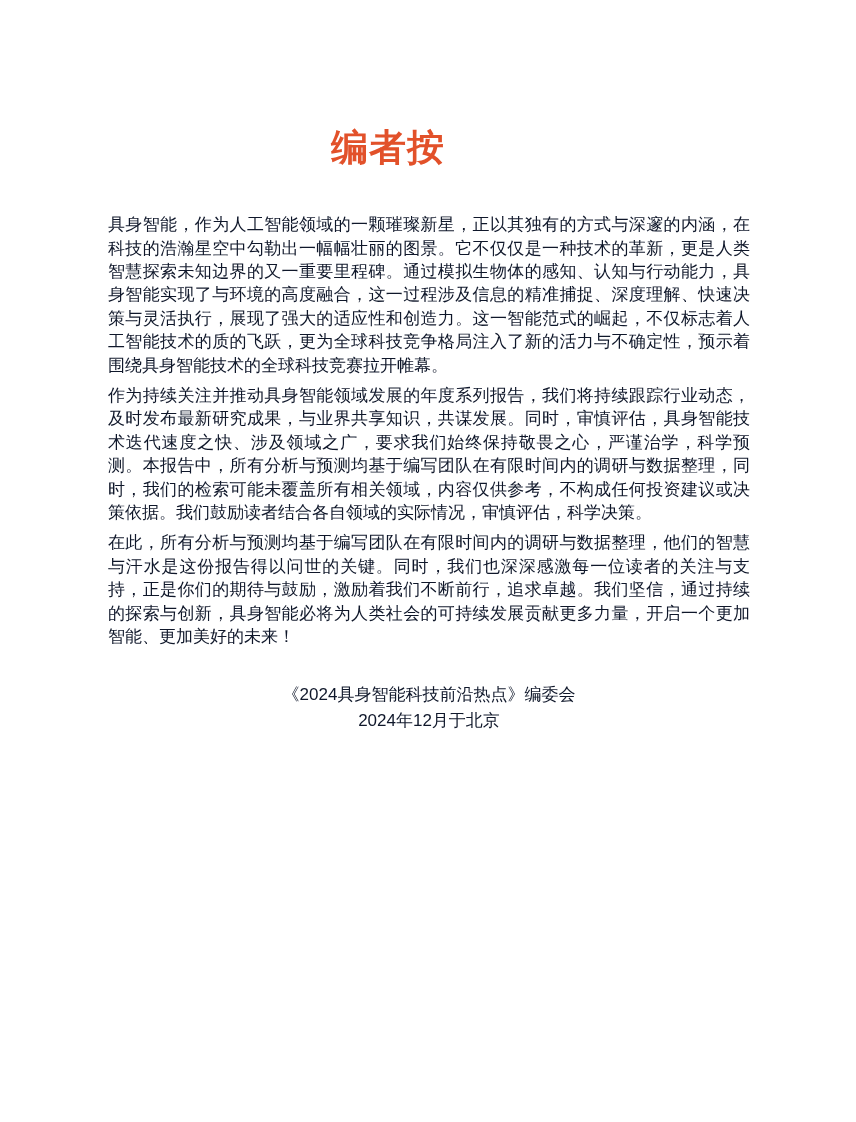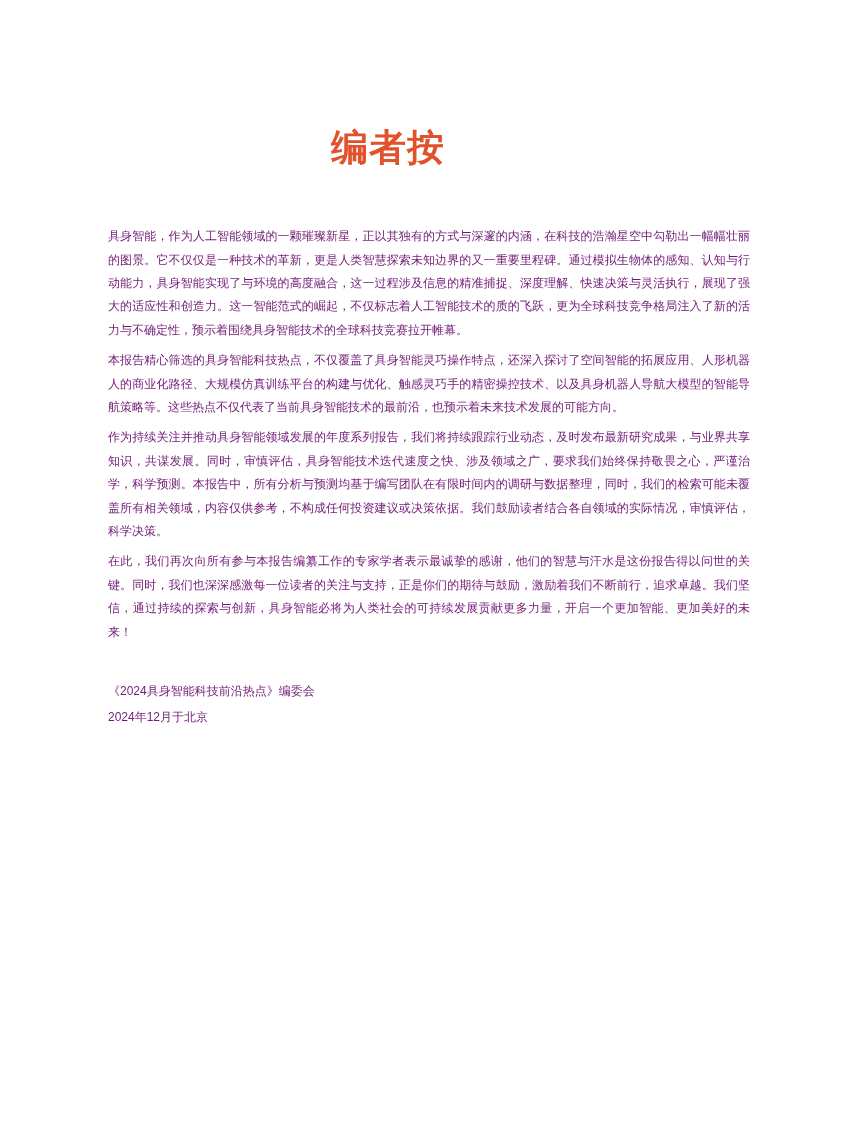--- a/index.html
+++ b/index.html
@@ -24,55 +24,54 @@
     font-family: "Liberation Serif", "DejaVu Serif", serif;
     font-size: 37px;
     font-weight: 900;
     letter-spacing: 1px;
     color: #e2512a;
     line-height: 1.3;
   }
 
   .content {
     width: 642px;
-    margin: 53px auto 0 108px;
-    color: #701a75;
-    font-size: 12px;
+    margin: 41px auto 0 108px;
+    color: #0f172a;
+    font-size: 17px;
     line-height: 23.4px;
     text-align: justify;
   }
 
   .content p.para {
     margin: 0 0 7px 0;
   }
 
   .signature {
     margin-top: 34px;
-    text-align: left;
+    text-align: center;
     line-height: 26px;
   }
 </style>
 </head>
 <body>
 
 <div class="page">
 
   <h1 class="title">编者按</h1>
 
   <div class="content">
 
     <p class="para">具身智能，作为人工智能领域的一颗璀璨新星，正以其独有的方式与深邃的内涵，在科技的浩瀚星空中勾勒出一幅幅壮丽的图景。它不仅仅是一种技术的革新，更是人类智慧探索未知边界的又一重要里程碑。通过模拟生物体的感知、认知与行动能力，具身智能实现了与环境的高度融合，这一过程涉及信息的精准捕捉、深度理解、快速决策与灵活执行，展现了强大的适应性和创造力。这一智能范式的崛起，不仅标志着人工智能技术的质的飞跃，更为全球科技竞争格局注入了新的活力与不确定性，预示着围绕具身智能技术的全球科技竞赛拉开帷幕。</p>
 
 
 
-    <p class="para">本报告精心筛选的具身智能科技热点，不仅覆盖了具身智能灵巧操作特点，还深入探讨了空间智能的拓展应用、人形机器人的商业化路径、大规模仿真训练平台的构建与优化、触感灵巧手的精密操控技术、以及具身机器人导航大模型的智能导航策略等。这些热点不仅代表了当前具身智能技术的最前沿，也预示着未来技术发展的可能方向。</p>
 
     <p class="para">作为持续关注并推动具身智能领域发展的年度系列报告，我们将持续跟踪行业动态，及时发布最新研究成果，与业界共享知识，共谋发展。同时，审慎评估，具身智能技术迭代速度之快、涉及领域之广，要求我们始终保持敬畏之心，严谨治学，科学预测。本报告中，所有分析与预测均基于编写团队在有限时间内的调研与数据整理，同时，我们的检索可能未覆盖所有相关领域，内容仅供参考，不构成任何投资建议或决策依据。我们鼓励读者结合各自领域的实际情况，审慎评估，科学决策。</p>
 
-    <p class="para">在此，我们再次向所有参与本报告编纂工作的专家学者表示最诚挚的感谢，他们的智慧与汗水是这份报告得以问世的关键。同时，我们也深深感激每一位读者的关注与支持，正是你们的期待与鼓励，激励着我们不断前行，追求卓越。我们坚信，通过持续的探索与创新，具身智能必将为人类社会的可持续发展贡献更多力量，开启一个更加智能、更加美好的未来！</p>
+    <p class="para">在此，所有分析与预测均基于编写团队在有限时间内的调研与数据整理，他们的智慧与汗水是这份报告得以问世的关键。同时，我们也深深感激每一位读者的关注与支持，正是你们的期待与鼓励，激励着我们不断前行，追求卓越。我们坚信，通过持续的探索与创新，具身智能必将为人类社会的可持续发展贡献更多力量，开启一个更加智能、更加美好的未来！</p>
 
     <div class="signature">
       <p>《2024具身智能科技前沿热点》编委会</p>
       <p>2024年12月于北京</p>
     </div>
 
   </div>
 
 </div>
 

